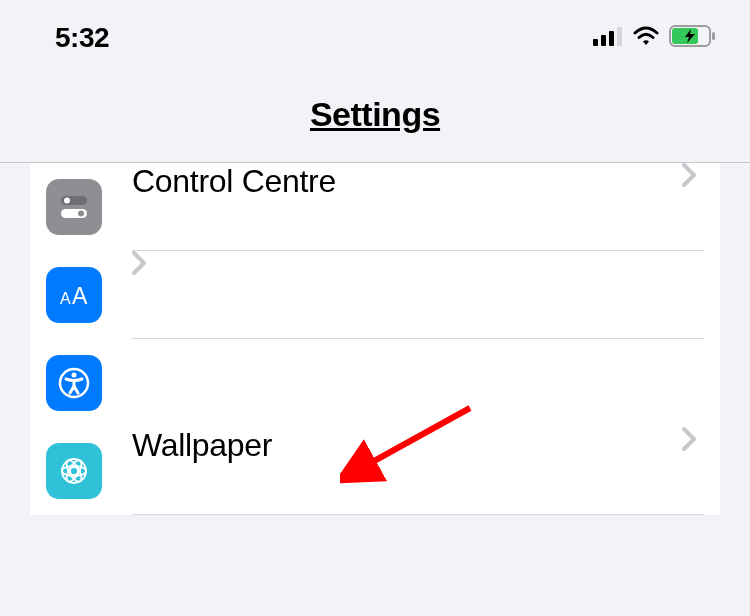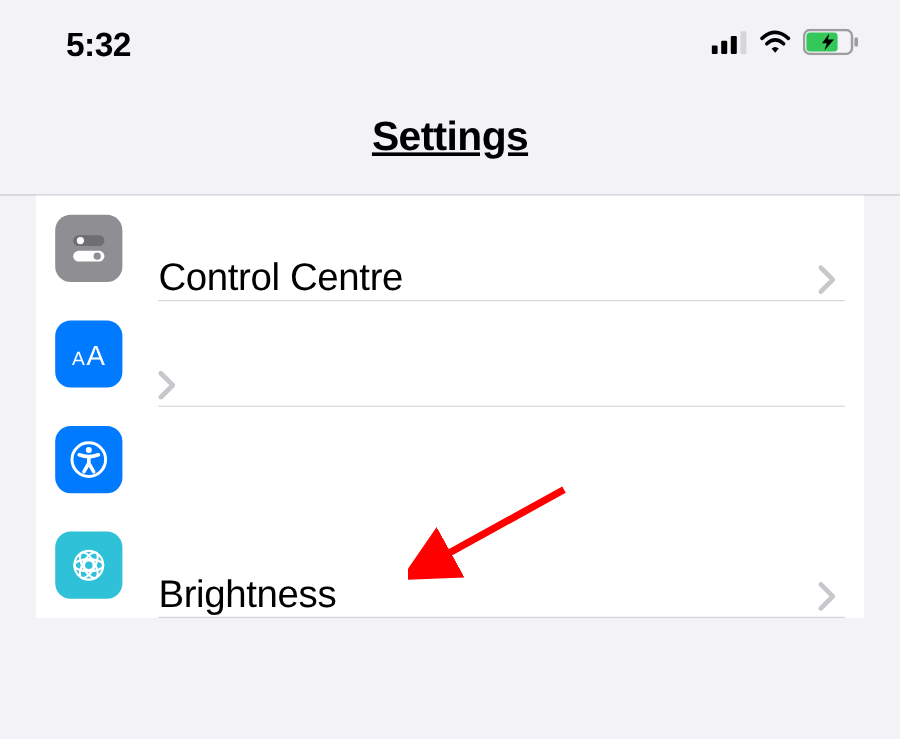--- a/index.html
+++ b/index.html
@@ -56,21 +56,21 @@
       height: 56px;
       border-radius: 13px;
       flex-shrink: 0;
       display: flex;
       align-items: center;
       justify-content: center;
     }
     .list-item .label-wrap {
       flex: 1;
       display: flex;
-      align-items: flex-end;
+      align-items: flex-start;
       justify-content: space-between;
       height: 100%;
       margin-left: 30px;
       border-bottom: 1px solid #d6d6da;
     }
     .list-item .label {
       font-size: 32px;
       font-weight: 400;
       letter-spacing: -0.3px;
     }
@@ -176,21 +176,21 @@
         <g stroke="#fff" stroke-width="1.8" fill="none">
           <circle cx="20" cy="20" r="4"></circle>
           <circle cx="20" cy="20" r="12"></circle>
           <ellipse cx="20" cy="20" rx="12" ry="5"></ellipse>
           <ellipse cx="20" cy="20" rx="12" ry="5" transform="rotate(60 20 20)"></ellipse>
           <ellipse cx="20" cy="20" rx="12" ry="5" transform="rotate(120 20 20)"></ellipse>
         </g>
       </svg>
     </div>
     <div class="label-wrap">
-      <span class="label">Brightness</span>
+      <span class="label">Wallpaper</span>
       <span class="chevron">
         <svg width="14" height="24" viewBox="0 0 14 24">
             <path d="M2 2 L12 12 L2 22" stroke="#c7c7cc" stroke-width="4" fill="none" stroke-linecap="round" stroke-linejoin="round"></path>
           </svg>
       </span>
     </div>
   </div>
 
 </div>
 

